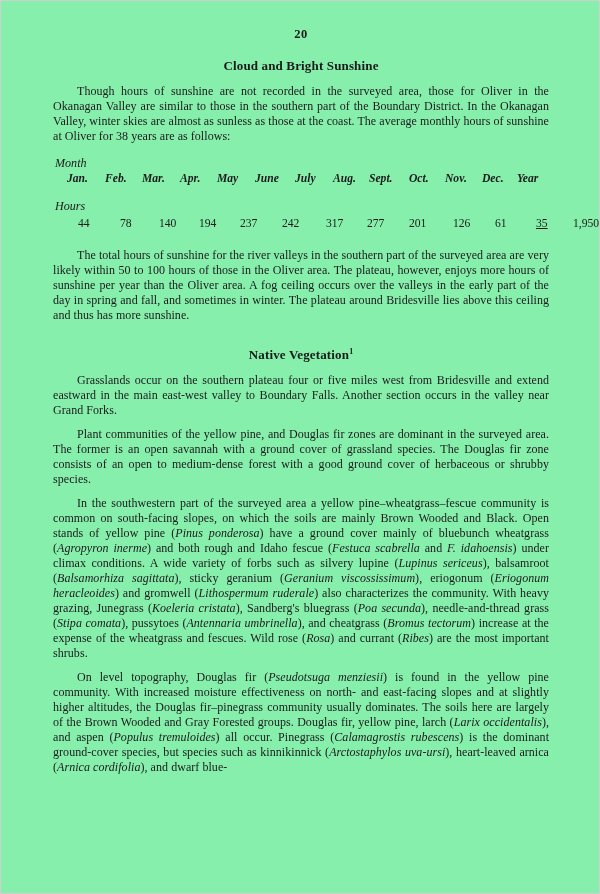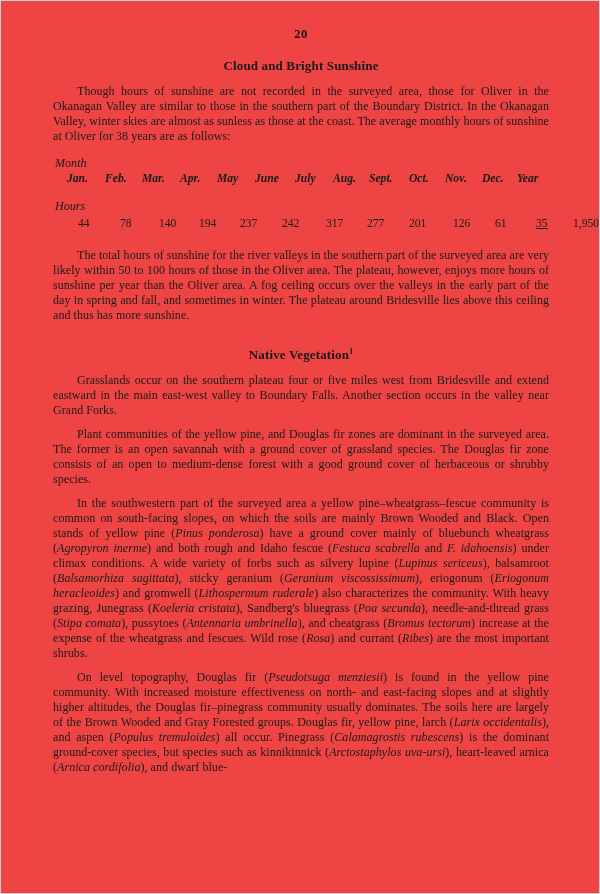--- a/index.html
+++ b/index.html
@@ -12,21 +12,21 @@
     height: 894px;
     font-family: "Liberation Serif", serif;
     color: #1a1a1a;
     -webkit-font-smoothing: antialiased;
   }
   .page {
     position: relative;
     width: 600px;
     height: 894px;
     box-sizing: border-box;
-    background: #ef4444;
+    background: #86efac;
     border: 1px solid #cfcfcf;
     overflow: hidden;
   }
   .page-inner {
     position: absolute;
     left: 52px;
     top: 26px;
     width: 496px;
   }
   .folio {

